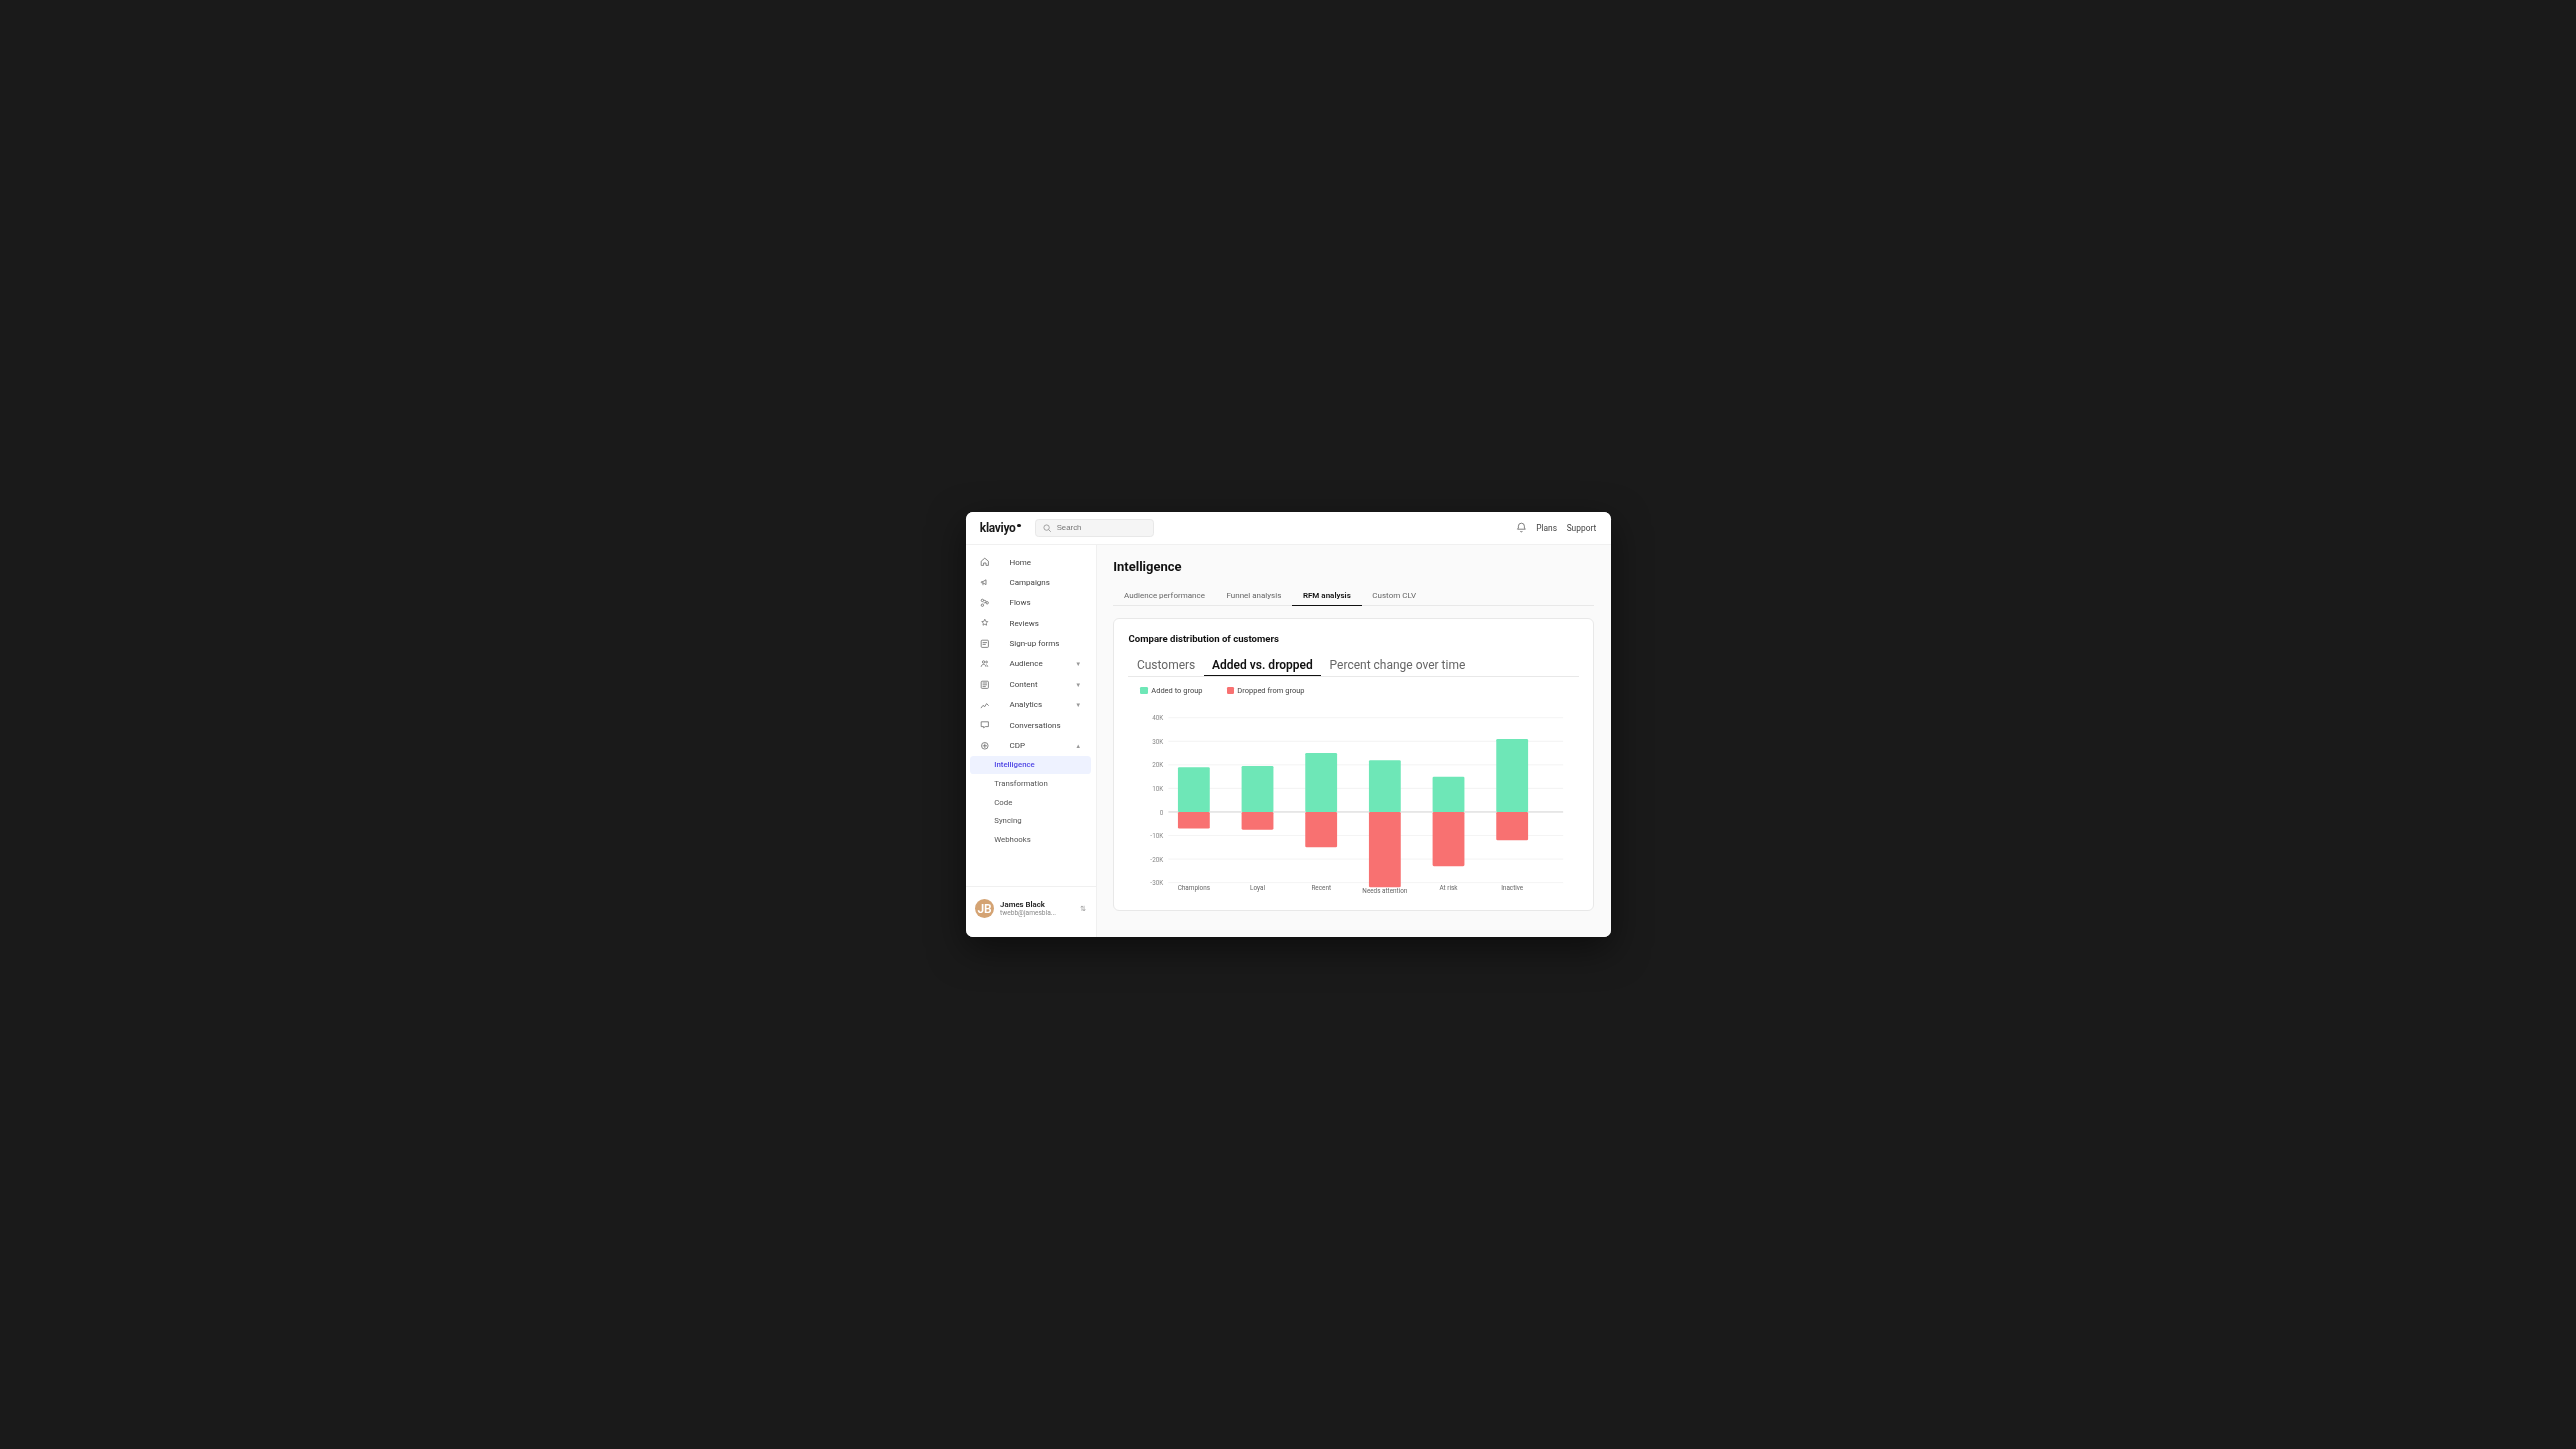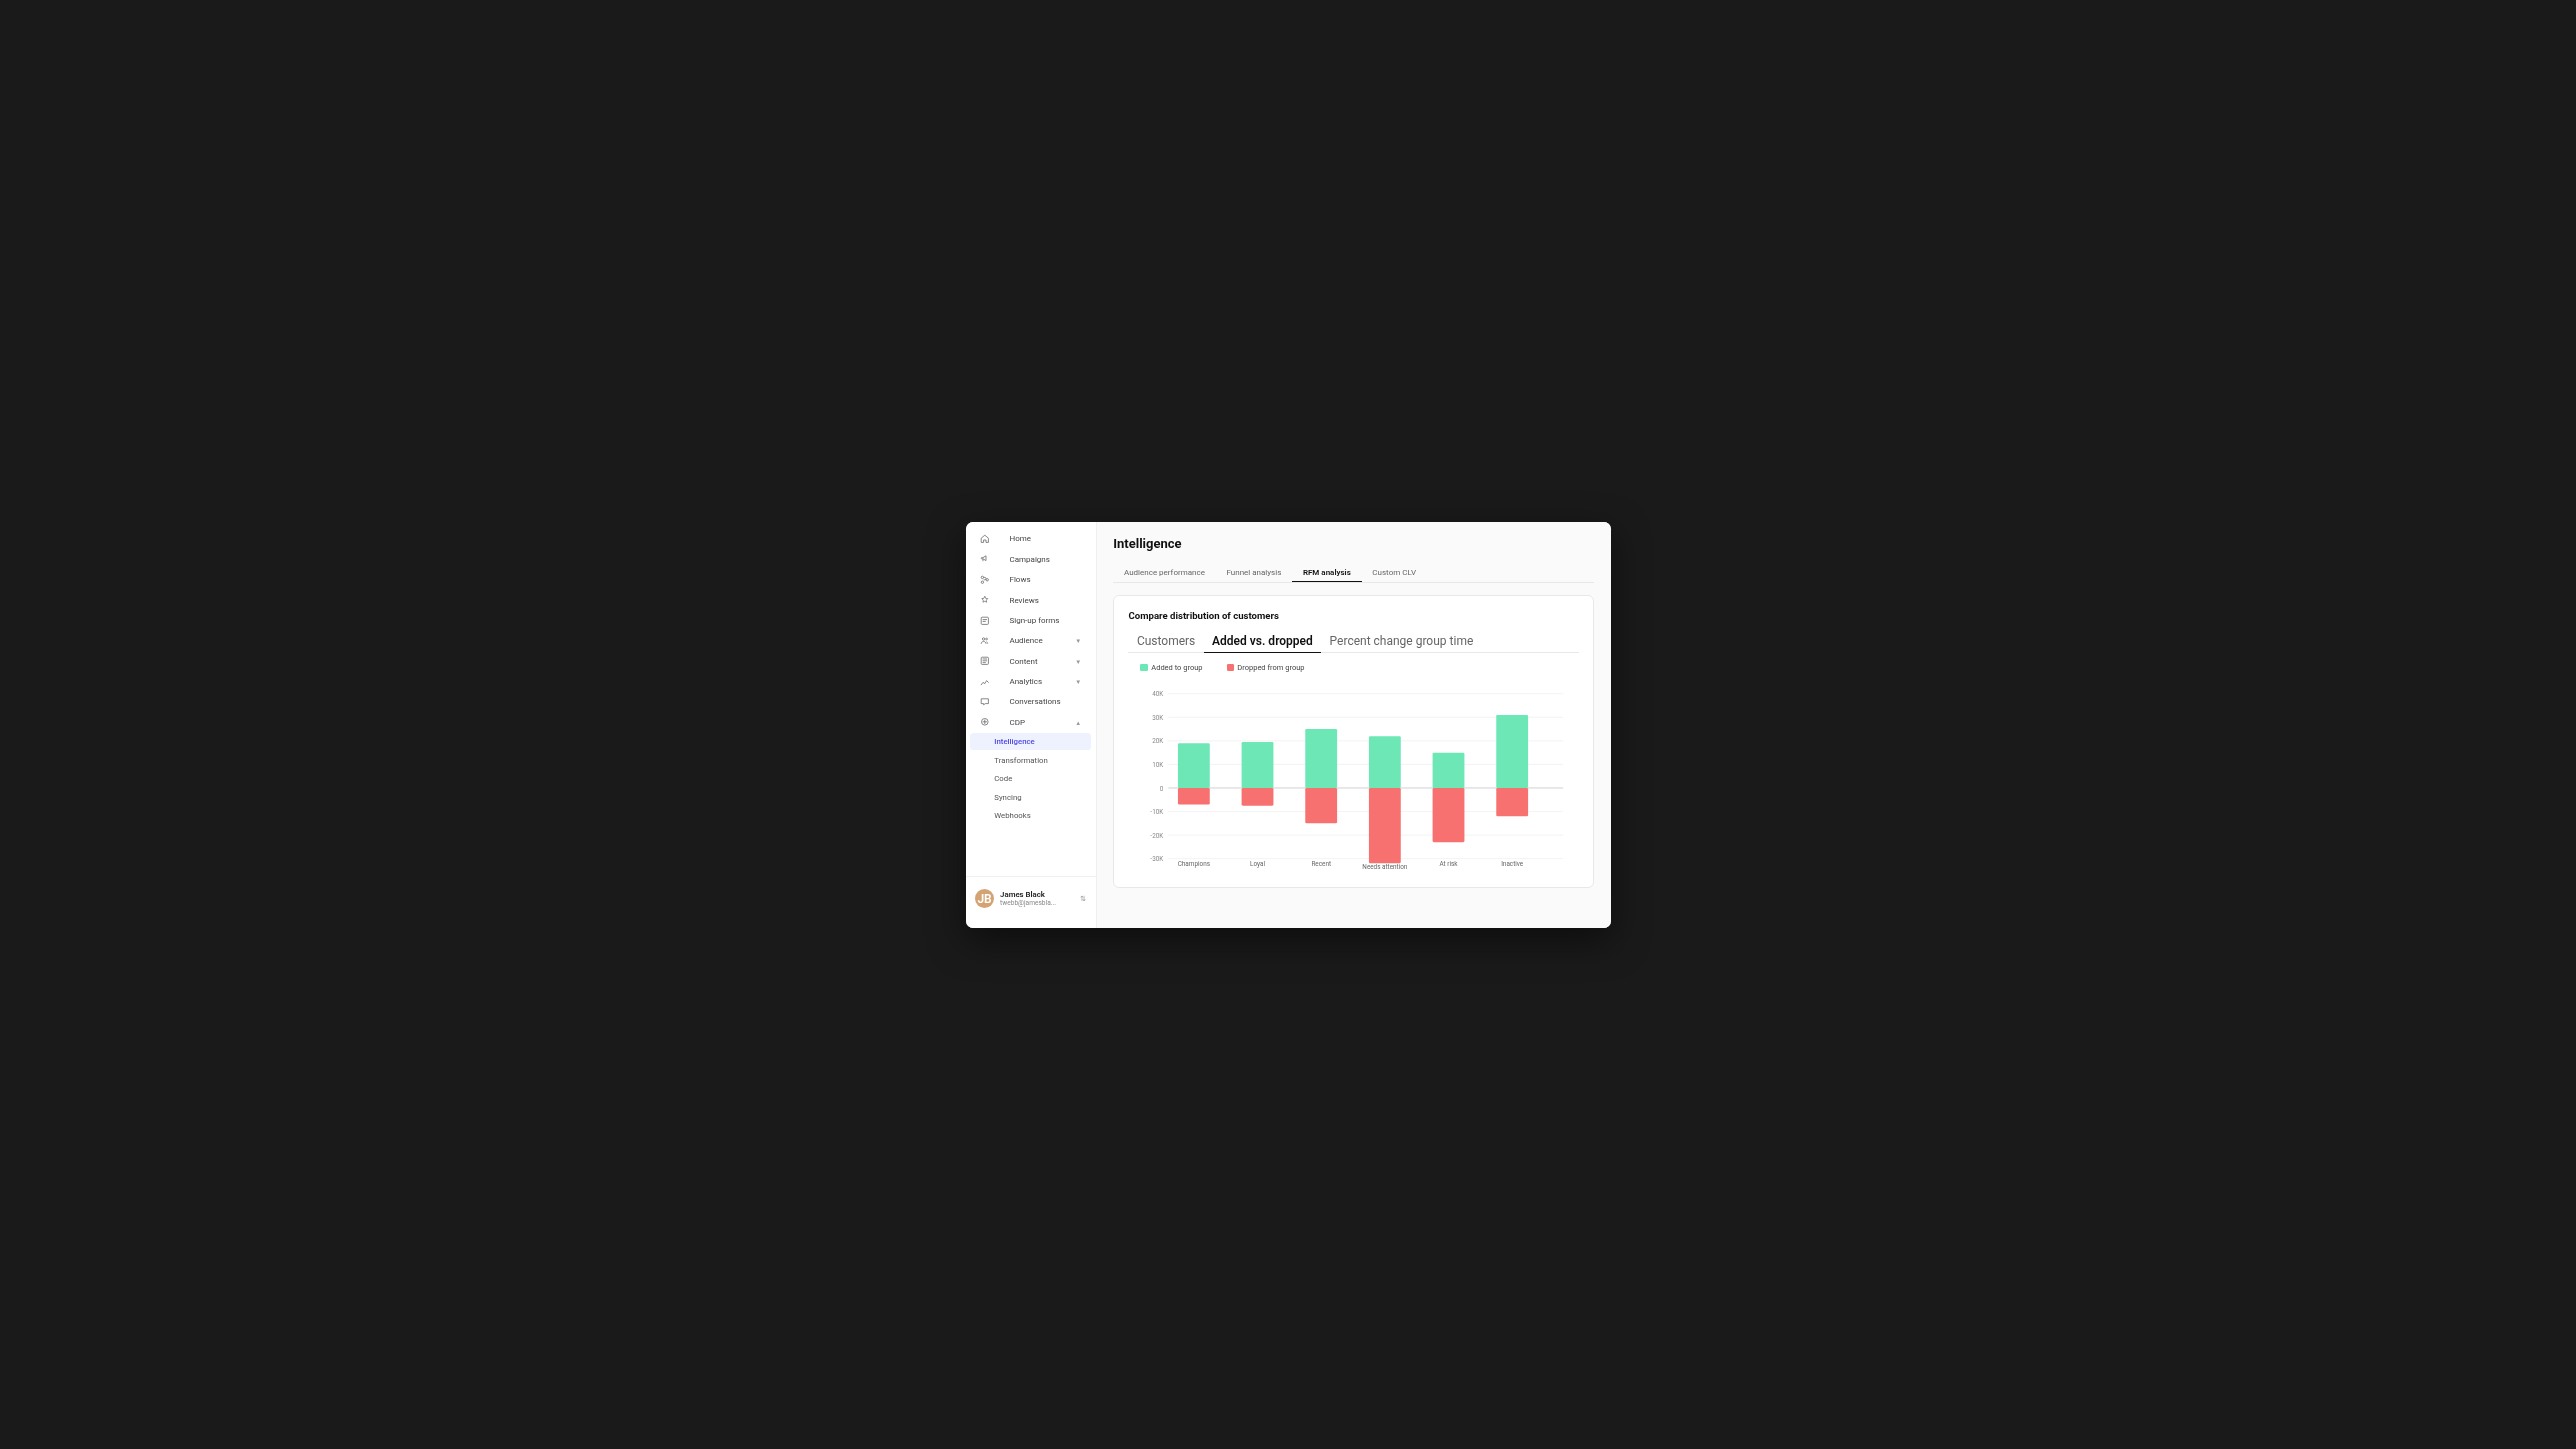--- a/index.html
+++ b/index.html
@@ -252,20 +252,41 @@
     .chart-svg {
       width: 100%;
       height: 100%;
     }
   </style>
 </head>
 <body>
 
 <div class="app-window">
 
+  <div class="app-header">
+    <div class="logo">
+      <span>klaviyo</span>
+        <span class="logo-dot"></span>
+    </div>
+    <div class="search-bar">
+      <svg class="search-icon-svg" width="8.4" height="8.4" viewBox="0 0 14 14" fill="none">
+        <circle cx="6" cy="6" r="4.5" stroke="#999" stroke-width="1.5"></circle>
+        <line x1="9.5" y1="9.5" x2="12.5" y2="12.5" stroke="#999" stroke-width="1.5" stroke-linecap="round"></line>
+      </svg>
+      <input type="text" placeholder="Search" style="">
+    </div>
+    <div class="header-right">
+      <svg class="bell-icon" width="10.8" height="10.8" viewBox="0 0 18 18" fill="none">
+        <path d="M9 2a5 5 0 00-5 5v3l-1.5 2h13L14 10V7a5 5 0 00-5-5z" stroke="#666" stroke-width="1.4" fill="none"></path>
+        <path d="M7.5 15a1.5 1.5 0 003 0" stroke="#666" stroke-width="1.4"></path>
+      </svg>
+      <span class="header-link">Plans</span>
+      <span class="header-link">Support</span>
+    </div>
+  </div>
 
   <div class="app-body">
 
     <div class="sidebar">
 
       <div class="nav-item">
         <svg class="nav-icon" viewBox="0 0 16 16" fill="none">
           <path d="M2 7l6-5 6 5v7H10v-4H6v4H2V7z" stroke="#666" stroke-width="1.3" fill="none"></path>
         </svg>
         <span>Home</span>
@@ -385,21 +406,21 @@
         <div class="tab active">RFM analysis</div>
         <div class="tab">Custom CLV</div>
       </div>
 
       <div class="card">
         <div class="card-title">Compare distribution of customers</div>
 
         <div class="chart-tabs">
           <div class="chart-tab">Customers</div>
           <div class="chart-tab active">Added vs. dropped</div>
-          <div class="chart-tab">Percent change group time</div>
+          <div class="chart-tab">Percent change over time</div>
         </div>
 
         <div class="legend">
           <div class="legend-item">
             <div class="legend-dot" style="background:#6ee7b7;"></div>
             <span>Added to group</span>
           </div>
           <div class="legend-item">
             <div class="legend-dot" style="background:#f87171;"></div>
             <span>Dropped from group</span>

